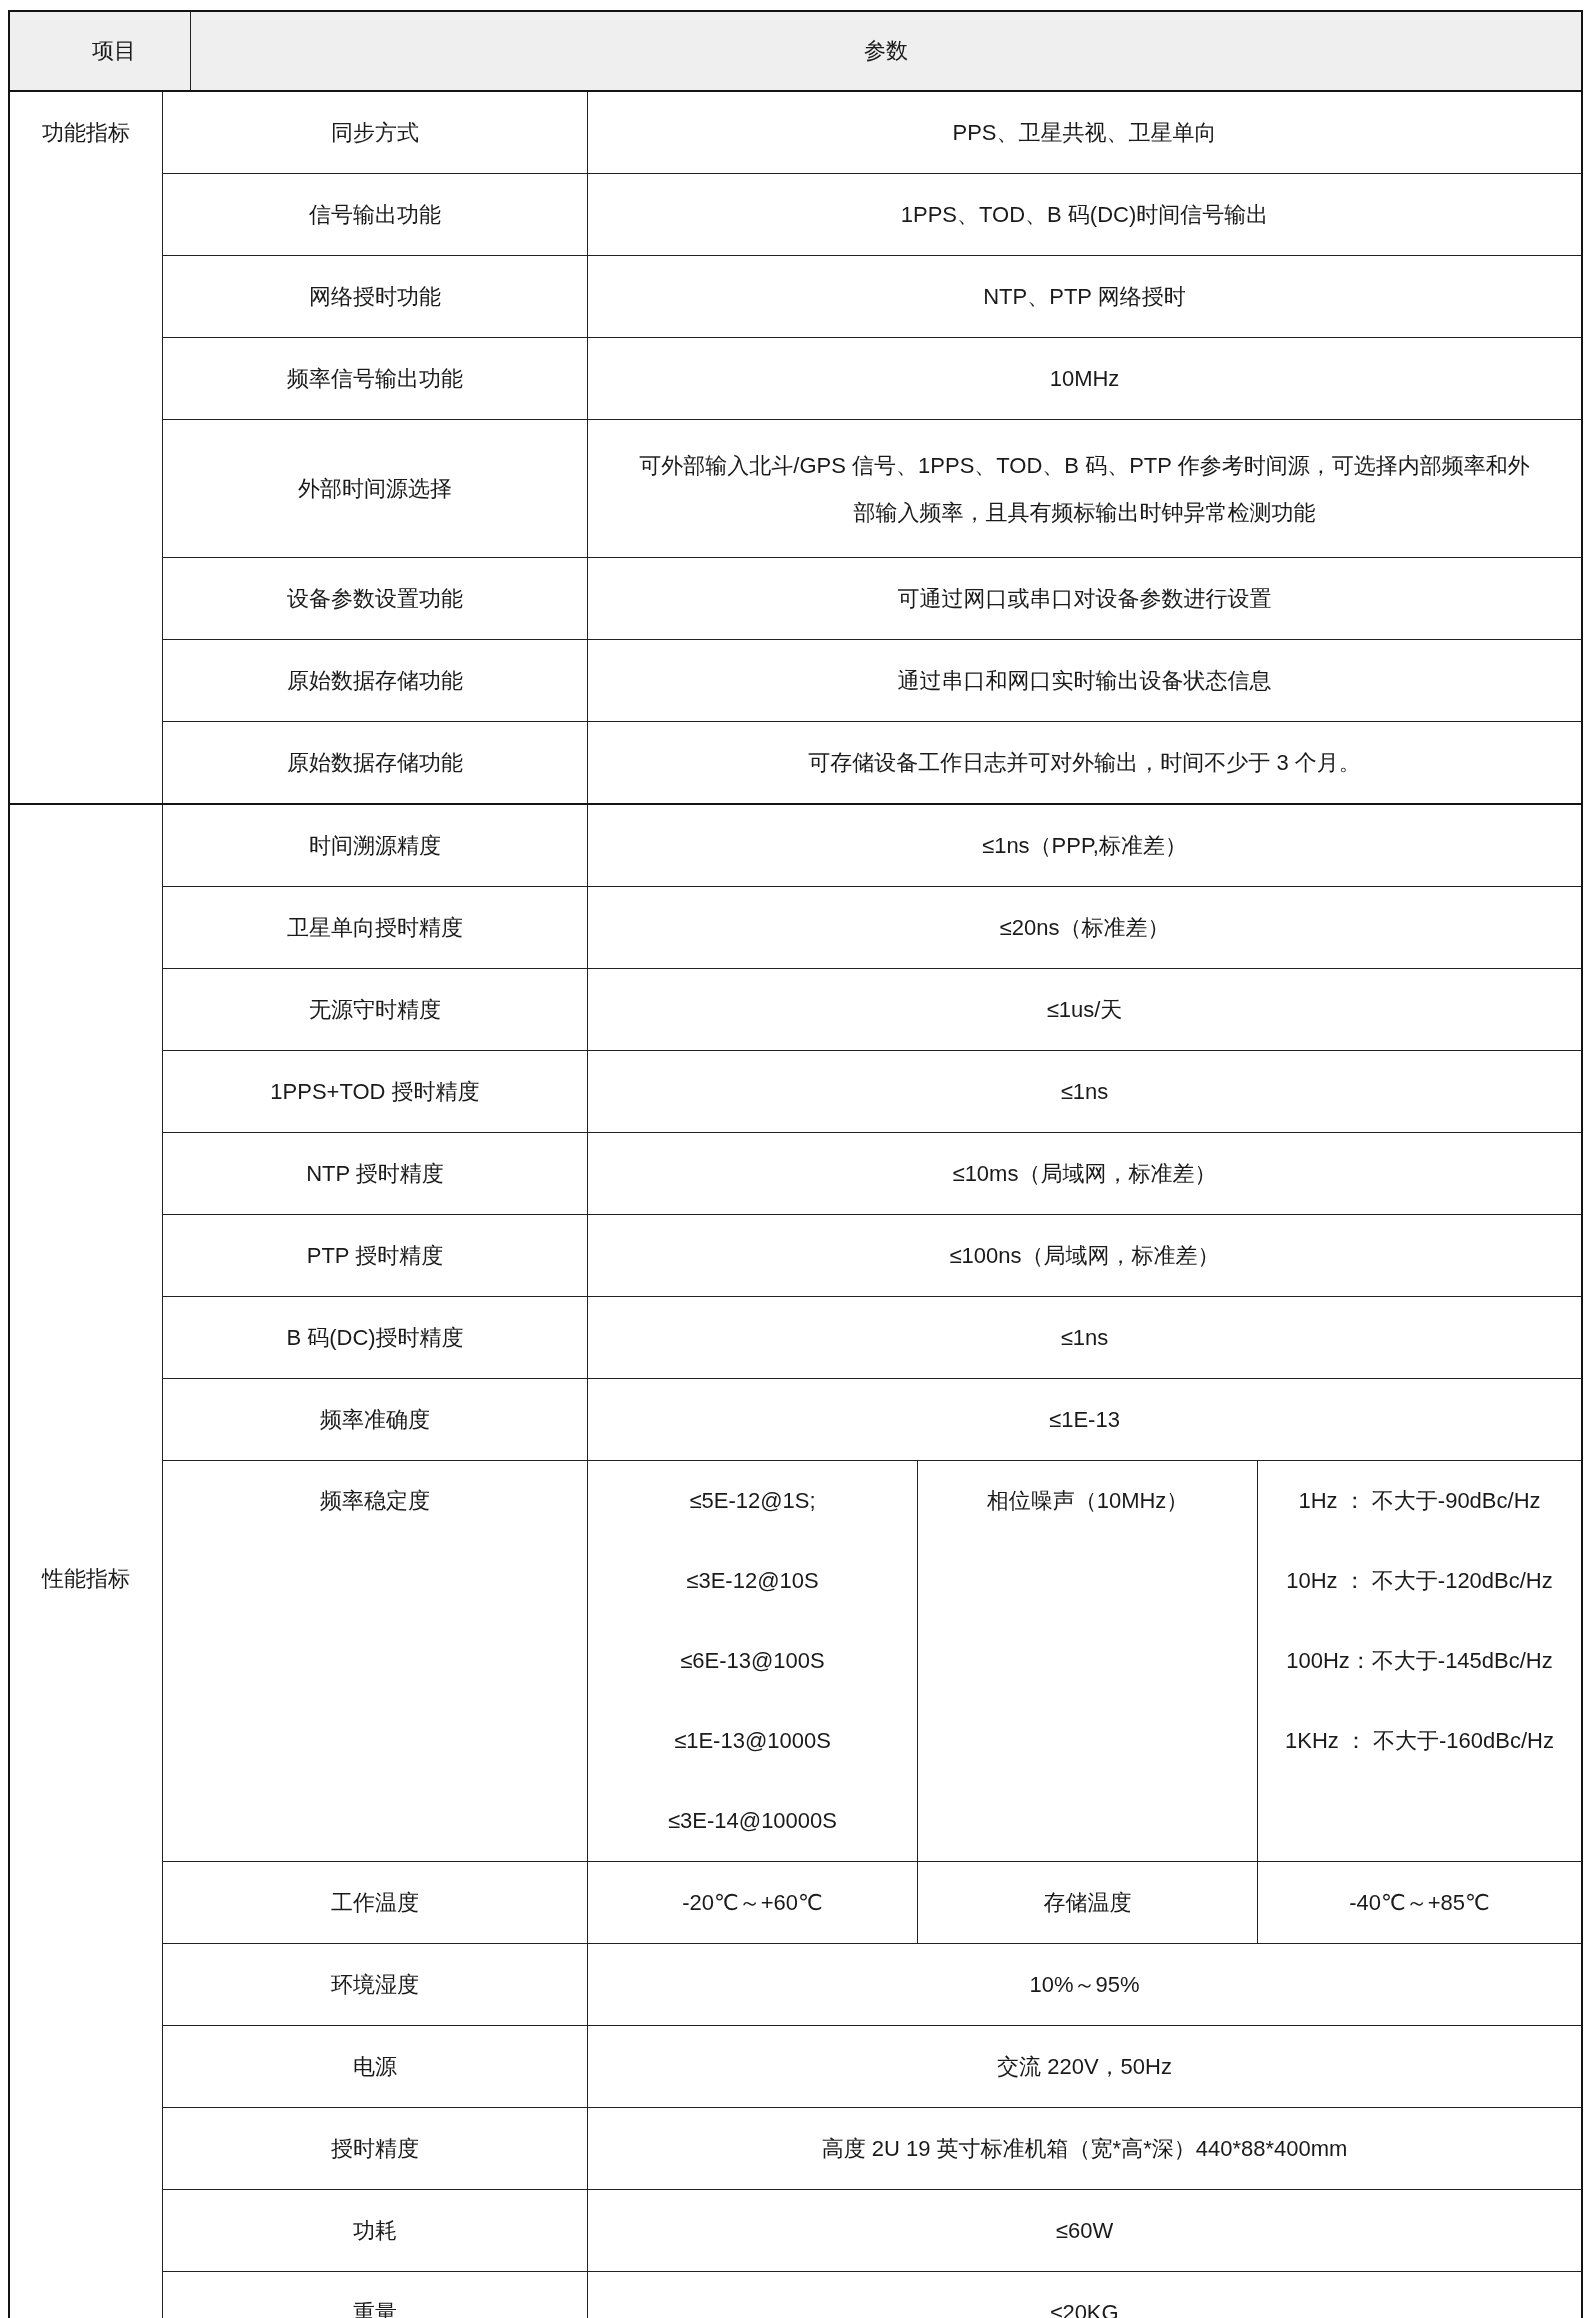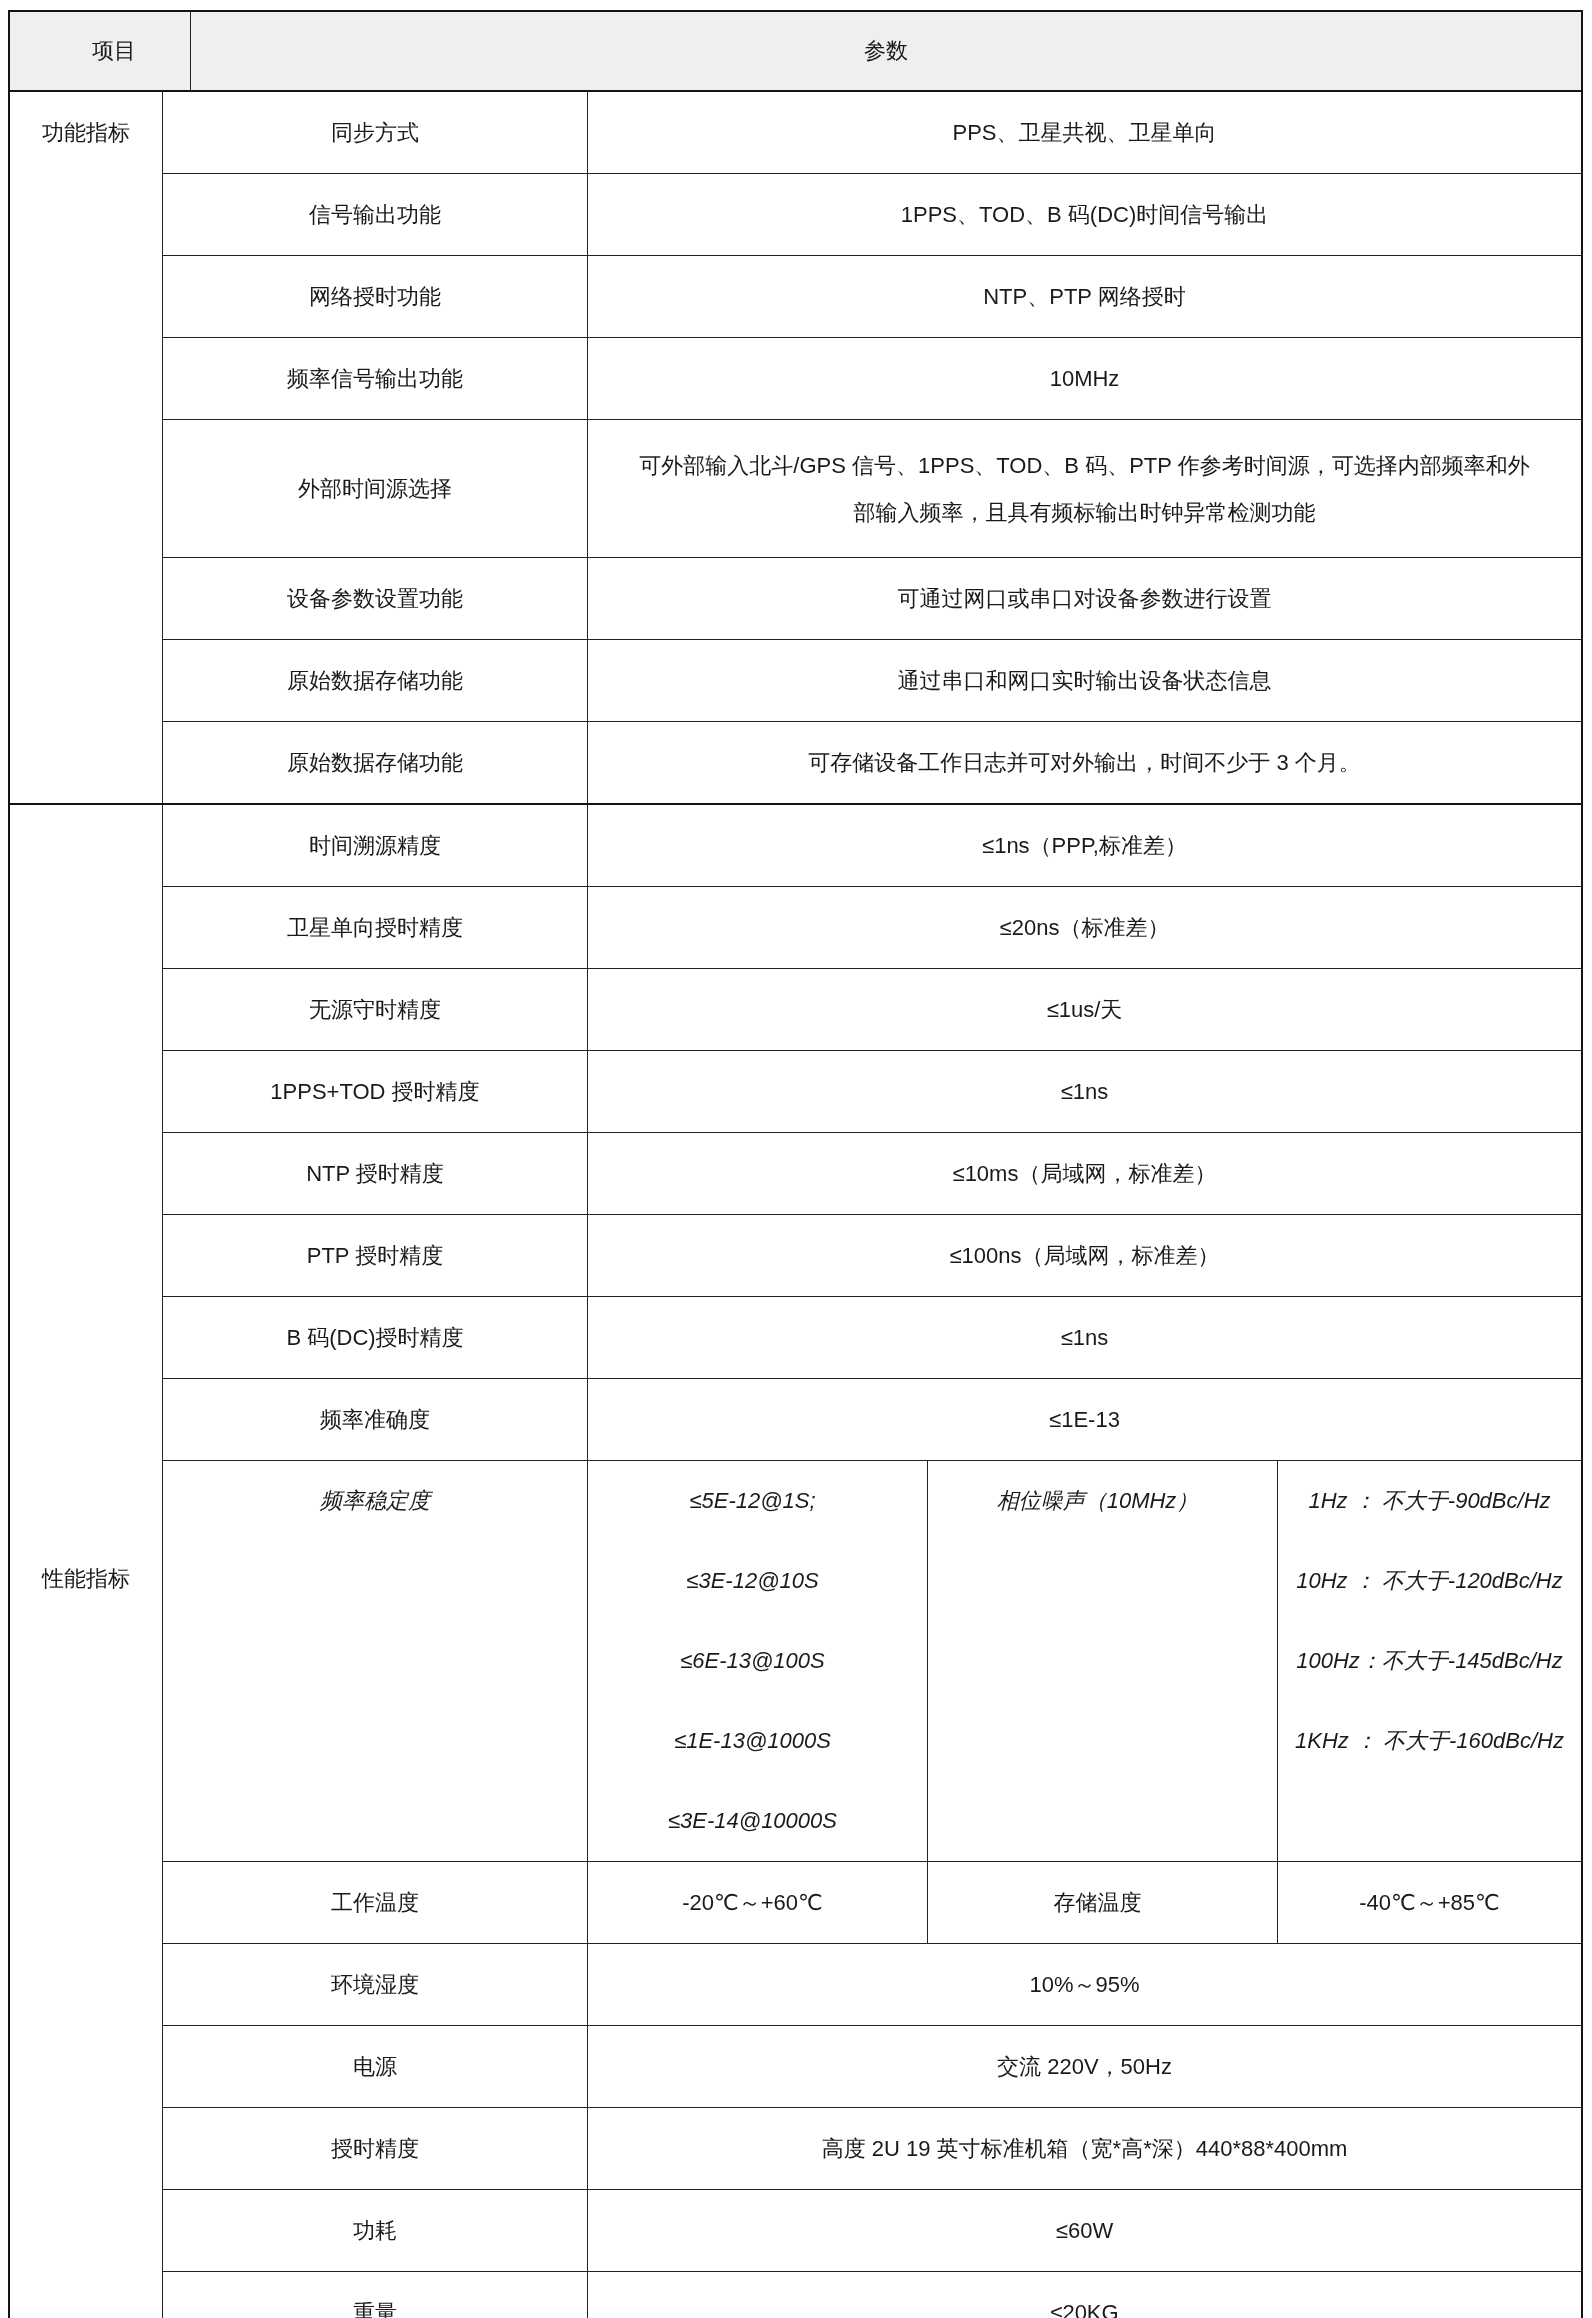--- a/index.html
+++ b/index.html
@@ -51,39 +51,39 @@
   .cat-cell--middle{align-items:center;}
   .rows{flex:1;display:flex;flex-direction:column;}
   .row{
     display:flex;
     height:81px;
     border-top:1.6px solid #222;
     box-sizing:content-box;
   }
   .rows > .row:first-child{border-top:none;}
   .row--tall{height:137px;}
-  .row--freq{height:400px;font-style:italic;}
+  .row--freq{height:400px;}
   .label-cell{
     width:425px;
     border-right:1.6px solid #222;
     box-sizing:border-box;
     display:flex;align-items:center;justify-content:center;
     text-align:center;
   }
   .value-cell{
     flex:1;
     display:flex;align-items:center;justify-content:center;
     text-align:center;
   }
   .value-cell--multiline{
     white-space:pre-line;
     line-height:47px;
   }
   
-  .subcols{flex:1;display:flex;gap:10px;}
+  .subcols{flex:1;display:flex;}
   .sub-a{width:329px;box-sizing:border-box;}
   .sub-b{width:340px;box-sizing:border-box;border-left:1.6px solid #222;}
   .sub-c{flex:1;box-sizing:border-box;border-left:1.6px solid #222;}
   .sub-center{display:flex;align-items:center;justify-content:center;text-align:center;}
   .slotcol{display:flex;flex-direction:column;align-items:stretch;}
   .slot{
     height:80px;
     display:flex;align-items:center;justify-content:center;
     text-align:center;
     flex:none;

